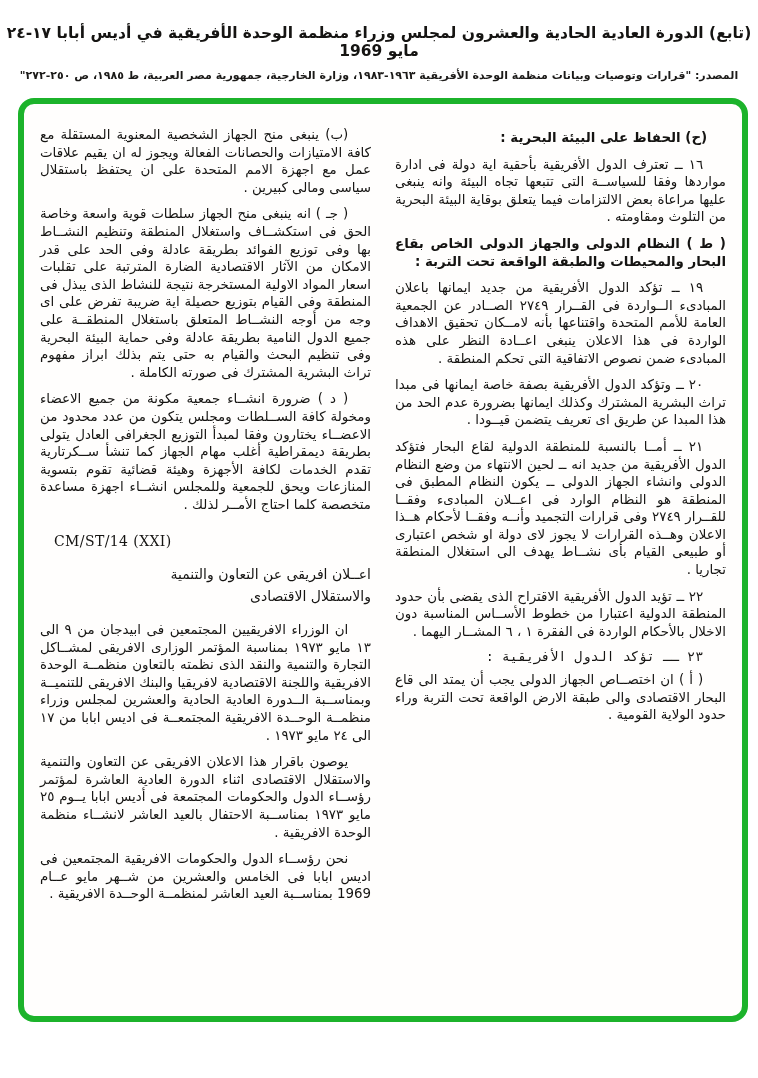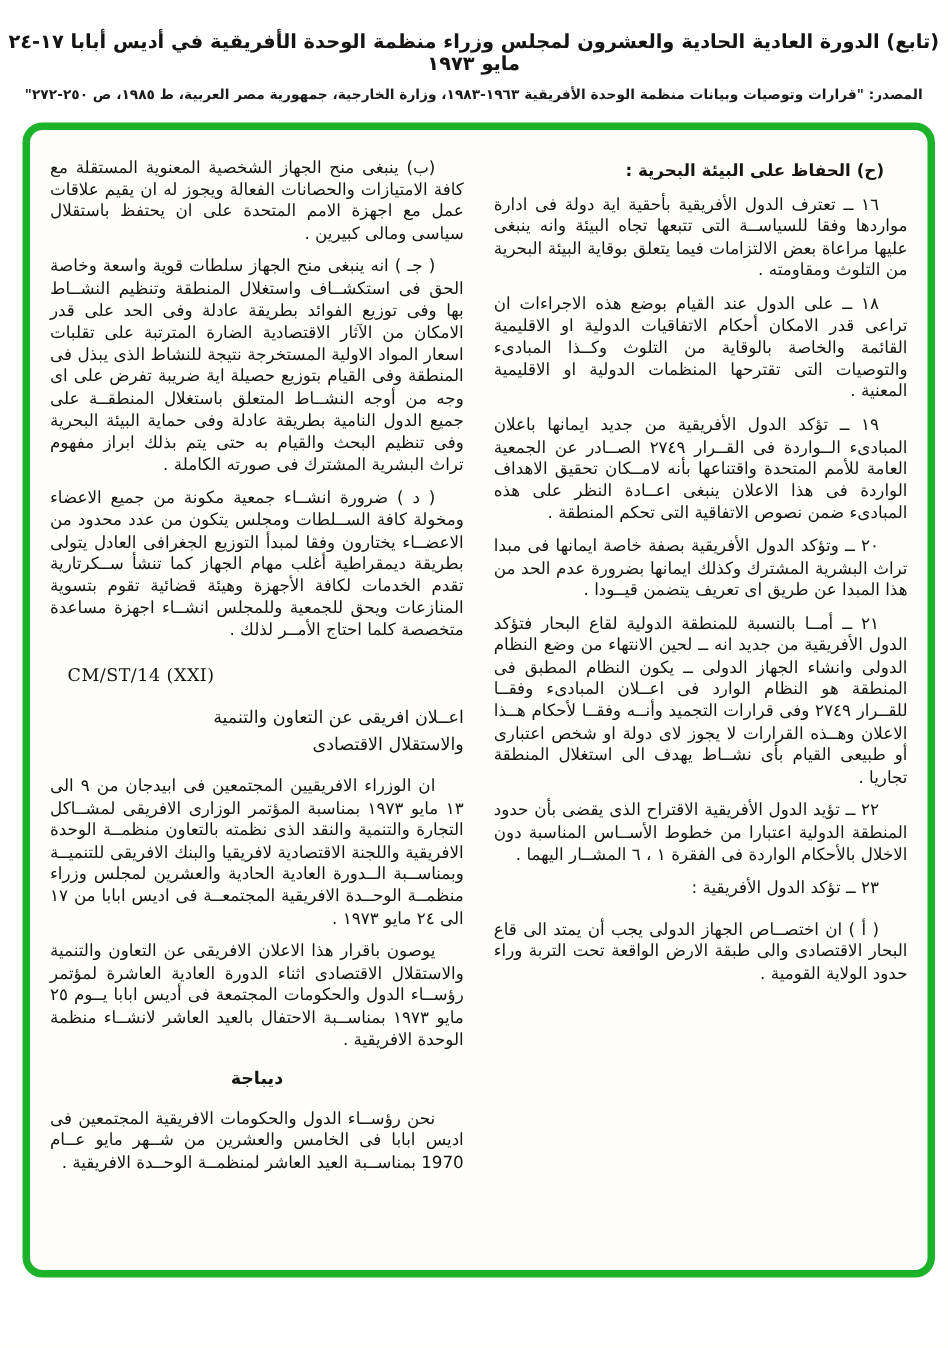--- a/index.html
+++ b/index.html
@@ -16,21 +16,21 @@
     padding:22px 16px 8px 16px;background:#fffefd;overflow:hidden;
   }
   .cols{display:flex;direction:rtl;gap:24px;height:100%;}
   .col{
     flex:1;min-width:0;direction:rtl;text-align:justify;
     font-size:13.4px;line-height:17.6px;
   }
   .para{margin:0 0 9px 0;text-indent:1.7em;}
   .head{font-weight:bold;margin:3px 0 9px 0;}
   .head-indent{text-indent:1.4em;}
-  .lead{margin:0 0 16px 0;text-indent:1.7em;}
+  .lead{margin:0 0 4px 0;text-indent:1.7em;font-family:Liberation Mono, monospace;}
   .docref{
     direction:ltr;text-align:left;text-indent:0;font-weight:normal;
     font-size:14px;letter-spacing:.4px;margin:20px 0 12px 0;padding-left:14px;
     font-family:"DejaVu Serif","Liberation Serif",serif;
   }
   .center-head{
     font-weight:normal;text-align:right;text-indent:0;white-space:pre-line;
     margin:6px 0 14px 0;font-size:14px;line-height:22px;
   }
   .small-center-head{
@@ -38,48 +38,47 @@
   }
   .page-number{
     position:absolute;top:1108px;left:0;width:100%;
     text-align:center;font-size:13px;color:#0f172a;direction:rtl;
   }
 </style>
 </head>
 <body>
 
 <header class="page-header">
-  <div class="line1">(تابع) الدورة العادية الحادية والعشرون لمجلس وزراء منظمة الوحدة الأفريقية في أديس أبابا ١٧-٢٤ مايو ١٩٧٣</div>
+  <div class="line1">(تابع) الدورة العادية الحادية والعشرون لمجلس وزراء منظمة الوحدة الأفريقية في أديس أبابا ١٧-٢٤ مايو 1969</div>
   <div class="line2">المصدر: "قرارات وتوصيات وبيانات منظمة الوحدة الأفريقية ١٩٦٣-١٩٨٣، وزارة الخارجية، جمهورية مصر العربية، ط ١٩٨٥، ص ٢٥٠-٢٧٢"</div>
 </header>
 
 <div class="frame" style="border-color: rgb(28, 179, 43);">
   <div class="cols">
 
     <section class="col">
       <div class="head head-indent">(ح) الحفاظ على البيئة البحرية :</div>
       <p class="para">١٦ ــ تعترف الدول الأفريقية بأحقية اية دولة فى ادارة مواردها وفقا للسياســة التى تتبعها تجاه البيئة وانه ينبغى عليها مراعاة بعض الالتزامات فيما يتعلق بوقاية البيئة البحرية من التلوث ومقاومته .</p>
-      <p class="para">١٨ ــ على الدول عند القيام بوضع هذه الاجراءات ان تراعى قدر الامكان أحكام الاتفاقيات الدولية او الاقليمية القائمة والخاصة بالوقاية من التلوث وكــذا المبادىء والتوصيات التى تقترحها المنظمات الدولية او الاقليمية المعنية .</p>
+      <div class="head">( ط ) النظام الدولى والجهاز الدولى الخاص بقاع البحار والمحيطات والطبقة الواقعة تحت التربة :</div>
       <p class="para">١٩ ــ تؤكد الدول الأفريقية من جديد ايمانها باعلان المبادىء الــواردة فى القــرار ٢٧٤٩ الصــادر عن الجمعية العامة للأمم المتحدة واقتناعها بأنه لامــكان تحقيق الاهداف الواردة فى هذا الاعلان ينبغى اعــادة النظر على هذه المبادىء ضمن نصوص الاتفاقية التى تحكم المنطقة .</p>
       <p class="para">٢٠ ــ وتؤكد الدول الأفريقية بصفة خاصة ايمانها فى مبدا تراث البشرية المشترك وكذلك ايمانها بضرورة عدم الحد من هذا المبدا عن طريق اى تعريف يتضمن قيــودا .</p>
       <p class="para">٢١ ــ أمــا بالنسبة للمنطقة الدولية لقاع البحار فتؤكد الدول الأفريقية من جديد انه ــ لحين الانتهاء من وضع النظام الدولى وانشاء الجهاز الدولى ــ يكون النظام المطبق فى المنطقة هو النظام الوارد فى اعــلان المبادىء وفقــا للقــرار ٢٧٤٩ وفى قرارات التجميد وأنــه وفقــا لأحكام هــذا الاعلان وهــذه القرارات لا يجوز لاى دولة او شخص اعتبارى أو طبيعى القيام بأى نشــاط يهدف الى استغلال المنطقة تجاريا .</p>
       <p class="para">٢٢ ــ تؤيد الدول الأفريقية الاقتراح الذى يقضى بأن حدود المنطقة الدولية اعتبارا من خطوط الأســاس المناسبة دون الاخلال بالأحكام الواردة فى الفقرة ١ ، ٦ المشــار اليهما .</p>
       <p class="lead">٢٣ ــ تؤكد الدول الأفريقية :</p>
       <p class="para">( أ ) ان اختصــاص الجهاز الدولى يجب أن يمتد الى قاع البحار الاقتصادى والى طبقة الارض الواقعة تحت التربة وراء حدود الولاية القومية .</p>
     </section>
 
     <section class="col">
       <p class="para">(ب) ينبغى منح الجهاز الشخصية المعنوية المستقلة مع كافة الامتيازات والحصانات الفعالة ويجوز له ان يقيم علاقات عمل مع اجهزة الامم المتحدة على ان يحتفظ باستقلال سياسى ومالى كبيرين .</p>
       <p class="para">( جـ ) انه ينبغى منح الجهاز سلطات قوية واسعة وخاصة الحق فى استكشــاف واستغلال المنطقة وتنظيم النشــاط بها وفى توزيع الفوائد بطريقة عادلة وفى الحد على قدر الامكان من الآثار الاقتصادية الضارة المترتبة على تقلبات اسعار المواد الاولية المستخرجة نتيجة للنشاط الذى يبذل فى المنطقة وفى القيام بتوزيع حصيلة اية ضريبة تفرض على اى وجه من أوجه النشــاط المتعلق باستغلال المنطقــة على جميع الدول النامية بطريقة عادلة وفى حماية البيئة البحرية وفى تنظيم البحث والقيام به حتى يتم بذلك ابراز مفهوم تراث البشرية المشترك فى صورته الكاملة .</p>
       <p class="para">( د ) ضرورة انشــاء جمعية مكونة من جميع الاعضاء ومخولة كافة الســلطات ومجلس يتكون من عدد محدود من الاعضــاء يختارون وفقا لمبدأ التوزيع الجغرافى العادل يتولى بطريقة ديمقراطية أغلب مهام الجهاز كما تنشأ ســكرتارية تقدم الخدمات لكافة الأجهزة وهيئة قضائية تقوم بتسوية المنازعات ويحق للجمعية وللمجلس انشــاء اجهزة مساعدة متخصصة كلما احتاج الأمــر لذلك .</p>
       <div class="docref">CM/ST/14 (XXI)</div>
       <div class="center-head">اعــلان افريقى عن التعاون والتنمية
 والاستقلال الاقتصادى</div>
       <p class="para">ان الوزراء الافريقيين المجتمعين فى ابيدجان من ٩ الى ١٣ مايو ١٩٧٣ بمناسبة المؤتمر الوزارى الافريقى لمشــاكل التجارة والتنمية والنقد الذى نظمته بالتعاون منظمــة الوحدة الافريقية واللجنة الاقتصادية لافريقيا والبنك الافريقى للتنميــة وبمناســبة الــدورة العادية الحادية والعشرين لمجلس وزراء منظمــة الوحــدة الافريقية المجتمعــة فى اديس ابابا من ١٧ الى ٢٤ مايو ١٩٧٣ .</p>
       <p class="para">يوصون باقرار هذا الاعلان الافريقى عن التعاون والتنمية والاستقلال الاقتصادى اثناء الدورة العادية العاشرة لمؤتمر رؤســاء الدول والحكومات المجتمعة فى أديس ابابا يــوم ٢٥ مايو ١٩٧٣ بمناســبة الاحتفال بالعيد العاشر لانشــاء منظمة الوحدة الافريقية .</p>
-      <div class="small-center-head">ديباجة</div>
-      <p class="para">نحن رؤســاء الدول والحكومات الافريقية المجتمعين فى اديس ابابا فى الخامس والعشرين من شــهر مايو عــام 1970 بمناســبة العيد العاشر لمنظمــة الوحــدة الافريقية .</p>
+      <p class="para">نحن رؤســاء الدول والحكومات الافريقية المجتمعين فى اديس ابابا فى الخامس والعشرين من شــهر مايو عــام 1969 بمناســبة العيد العاشر لمنظمــة الوحــدة الافريقية .</p>
     </section>
 
   </div>
 </div>
 
 <div class="page-number">١٧</div>
 
 </body></html>

